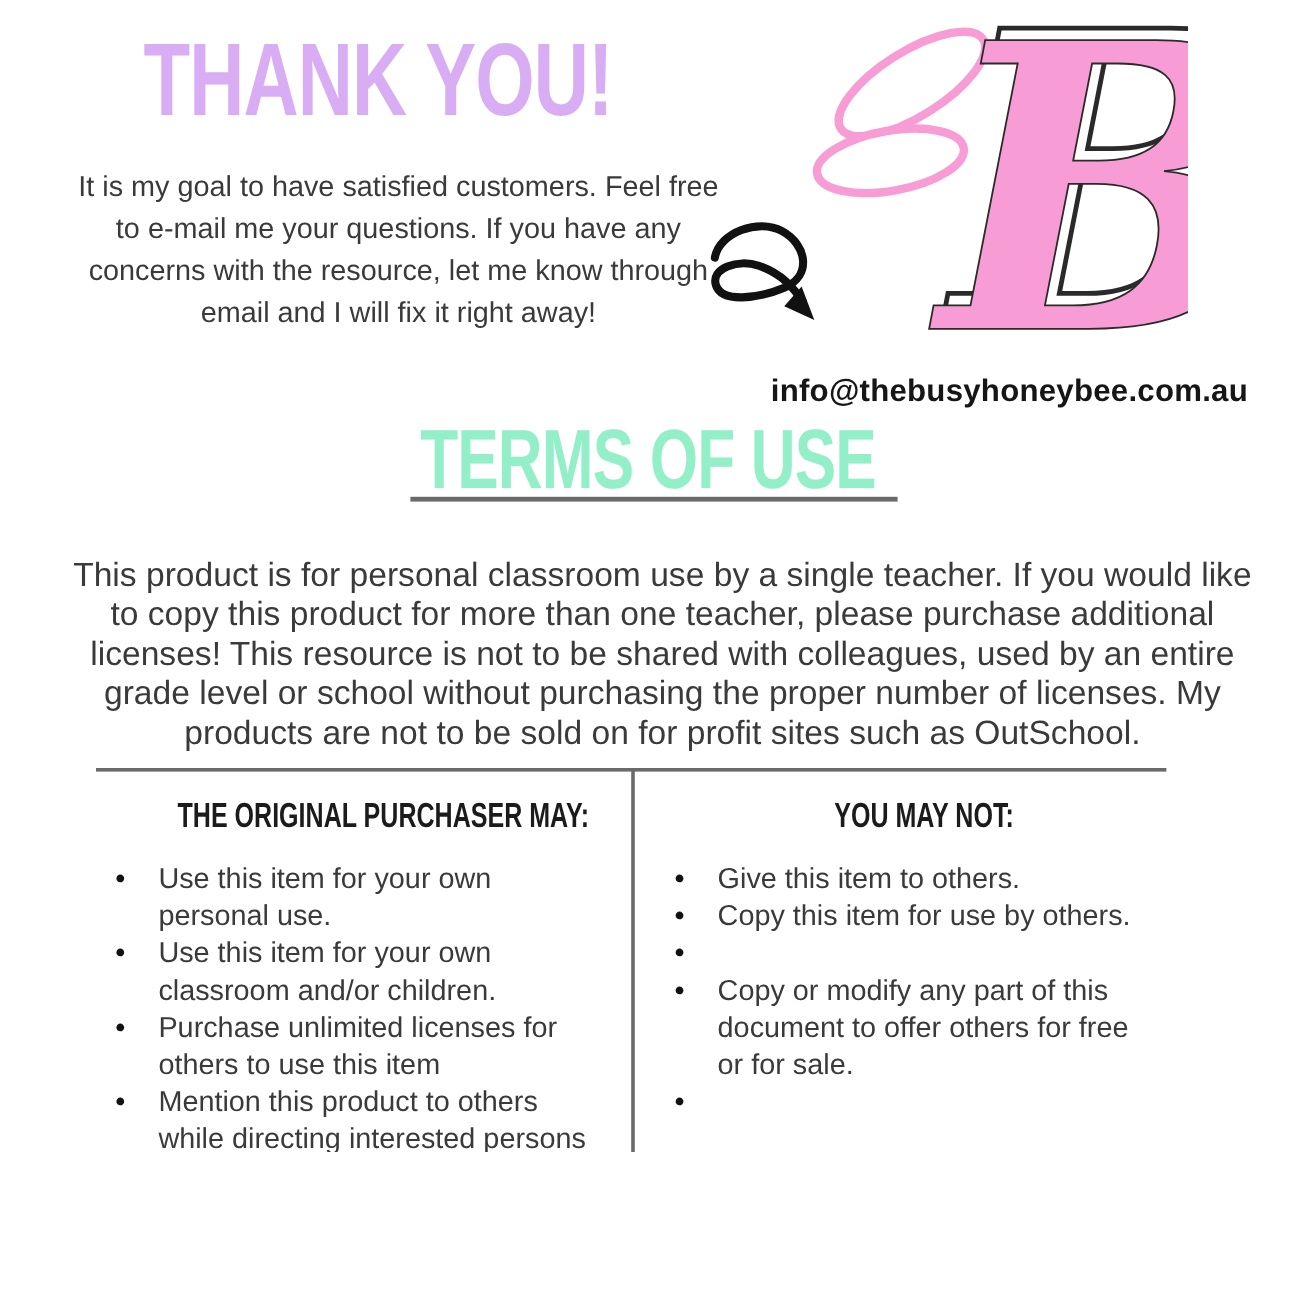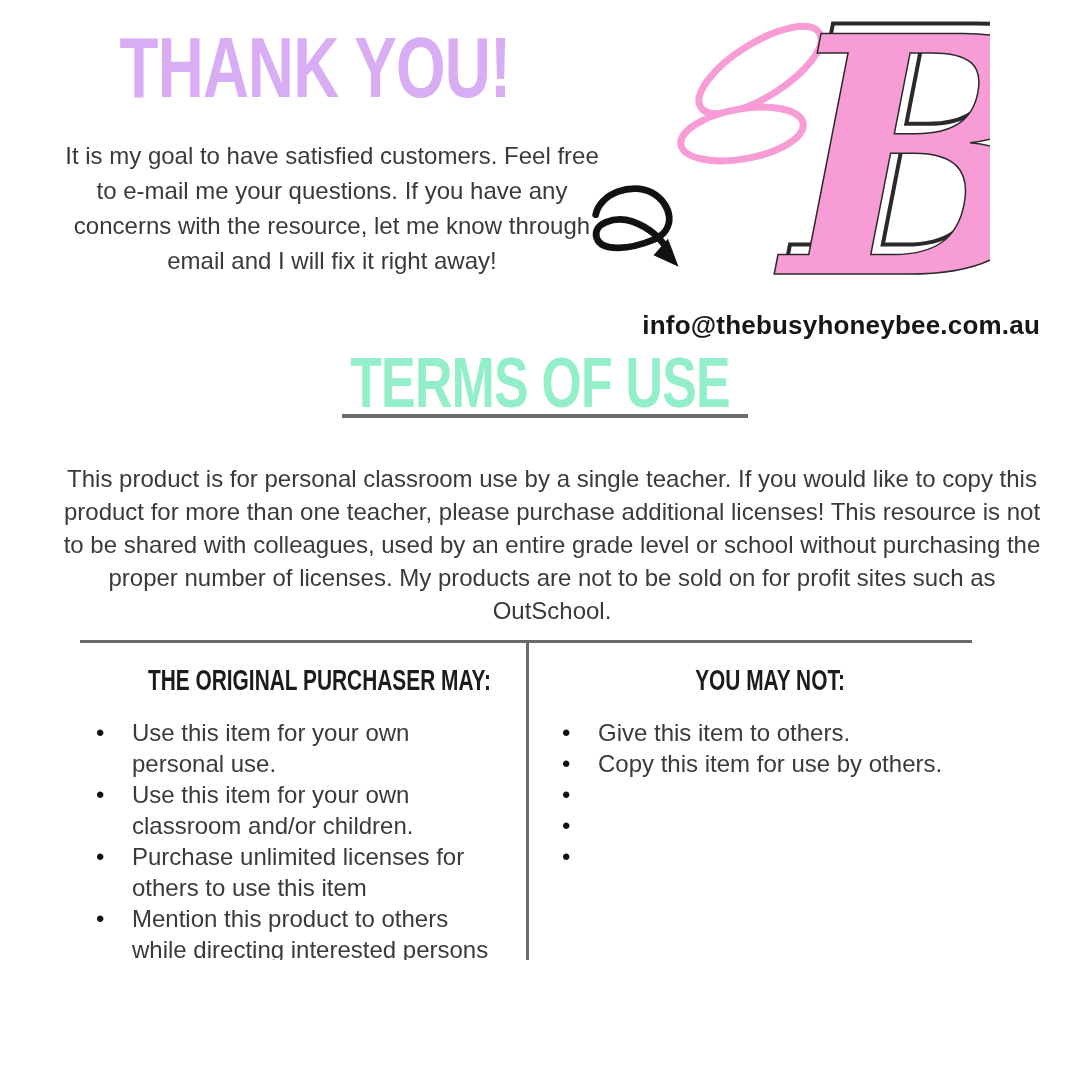--- a/index.html
+++ b/index.html
@@ -25,21 +25,21 @@
     background:var(--line);
   }
 
   .body { text-align:center; margin:12px; }
   .thanks-body {
     position:absolute; top:126px; left:52px; width:536px;
     font-size:24px; line-height:35px; color:#3a3a3a;
   }
   .terms-body {
     position:absolute; top:450px; left:48px; width:984px;
-    font-size:24px; line-height:33px; color:#3a3a3a;
+    font-size:28px; line-height:33px; color:#3a3a3a;
   }
 
   .email {
     position:absolute; top:310px; left:608px; width:432px; text-align:right;
     font-weight:bold; font-size:26px; color:#161616; letter-spacing:0.2px;
   }
 
   .arrow { position:absolute; top:180px; left:588px; width:106px; height:106px; }
 
   .b-logo { position:absolute; top:6px; left:642px; width:348px; height:298px; }
@@ -145,20 +145,21 @@
         </li>
         <li>
           <span class="dot">•</span>
           <span class="li-text">Copy this item for use by others.</span>
         </li>
         <li>
           <span class="dot">•</span>
         </li>
         <li>
           <span class="dot">•</span>
+          <span class="li-text">Copy or modify any part of this document to offer others for free or for sale.</span>
         </li>
         <li>
           <span class="dot">•</span>
         </li>
       </ul>
   </section>
 
   <div class="brand">
     <div class="brand-top">THE BUSY</div>
     <svg class="brand-wings" viewBox="0 0 40 24" aria-hidden="true">

